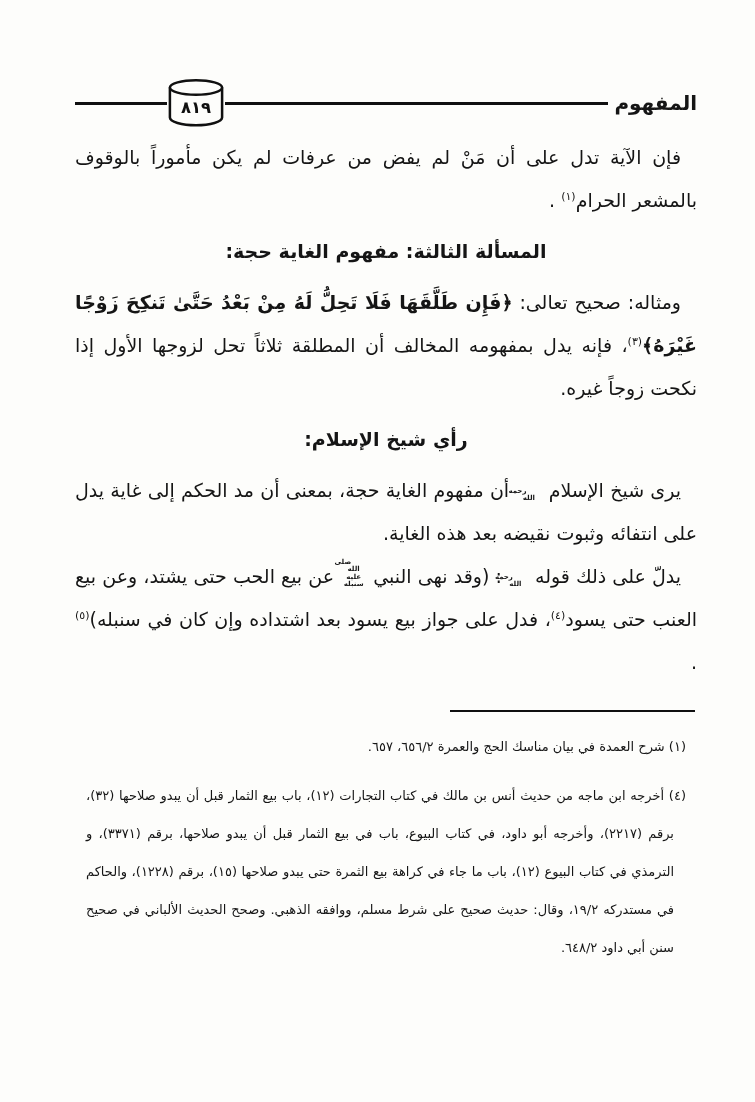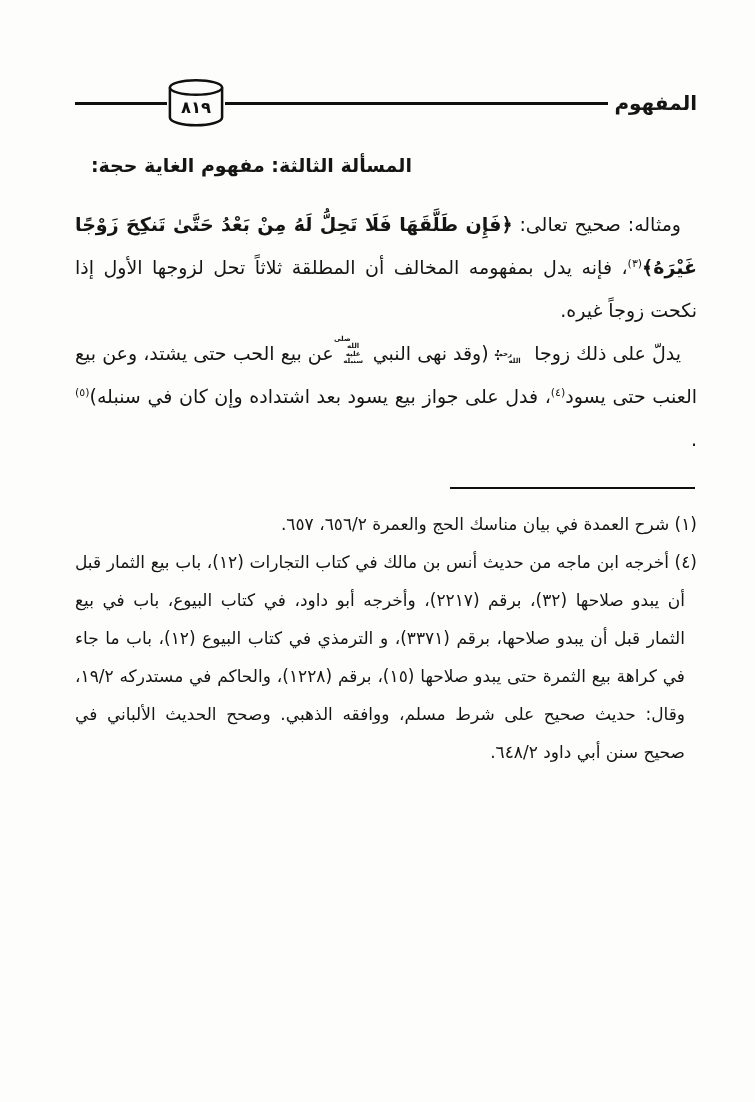--- a/index.html
+++ b/index.html
@@ -20,32 +20,32 @@
   .hdr-title{font-weight:bold;font-size:20px;white-space:nowrap;padding-left:6px;text-align:center;}
   .hdr-line{height:3px;background:#101010;}
   .hdr-line.long{flex:1;}
   .hdr-line.short{width:92px;}
   .drum{flex:0 0 auto;display:block;}
   .drum text{font-family:"DejaVu Sans",sans-serif;font-weight:bold;}
   
   .body-text{margin-top:8px;}
   .body-p{margin:0;font-size:19px;line-height:43px;text-align:justify;}
   .body-p.indent{text-indent:16px;}
-  .heading{margin:16px;font-size:19px;line-height:43px;font-weight:bold;text-align:left;}
+  .heading{margin:8px;font-size:19px;line-height:43px;font-weight:bold;text-align:center;}
   .fnref{font-size:11px;line-height:0;vertical-align:super;letter-spacing:-0.5px;}
   .quran{font-weight:bold;}
   .honorific{
     display:inline-block;width:27px;font-size:7px;line-height:1.05;
     text-align:center;vertical-align:-3px;white-space:normal;font-weight:bold;
   }
   
   .fn-sep{width:245px;height:0;border-top:2px solid #101010;margin:26px 2px 16px 0;}
   .footnotes{margin:0;}
   .fn{
-    margin:0;font-size:17px;line-height:38px;text-align:justify;
+    margin:11px;font-size:13px;line-height:38px;text-align:justify;
     padding-right:12px;text-indent:-12px;
   }
 </style>
 </head>
 <body>
 
 <div class="page">
 
   <div class="hdr">
     <span class="hdr-title">المفهوم</span>
@@ -53,29 +53,32 @@
     <svg class="drum" width="58" height="50" viewBox="0 0 60 50" aria-hidden="true">
       <path d="M3 9 V40 A27 8 0 0 0 57 40 V9" fill="#fdfdfb" stroke="#101010" stroke-width="2.6"></path>
       <ellipse cx="30" cy="9" rx="27" ry="7.5" fill="#fdfdfb" stroke="#101010" stroke-width="2.6"></ellipse>
       <text x="30" y="35" text-anchor="middle" font-size="17" fill="#101010">٨١٩</text>
     </svg>
     <span class="hdr-line short"></span>
   </div>
 
   <div class="body-text">
 
+    <p class="body-p indent"><span>فإن الآية تدل على أن مَنْ لم يفض من عرفات لم يكن مأموراً بالوقوف بالمشعر الحرام</span><sup class="fnref">(١)</sup><span> .</span></p>
 
     <h2 class="heading">المسألة الثالثة: مفهوم الغاية حجة:</h2>
 
 
     <p class="body-p indent"><span>ومثاله: صحيح تعالى: </span><span class="quran">﴿فَإِن طَلَّقَهَا فَلَا تَحِلُّ لَهُ مِنْ بَعْدُ حَتَّىٰ تَنكِحَ زَوْجًا غَيْرَهُ﴾</span><sup class="fnref">(٣)</sup><span>، فإنه يدل بمفهومه المخالف أن المطلقة ثلاثاً تحل لزوجها الأول إذا نكحت زوجاً غيره.</span></p>
 
+    <h2 class="heading">رأي شيخ الإسلام:</h2>
 
+    <p class="body-p indent"><span>يرى شيخ الإسلام </span><span class="honorific">رحمه الله</span><span> أن مفهوم الغاية حجة، بمعنى أن مد الحكم إلى غاية يدل على انتفائه وثبوت نقيضه بعد هذه الغاية.</span></p>
 
-    <p class="body-p indent"><span>يدلّ على ذلك زوجا </span><span class="honorific">رحمه الله</span><span>: (وقد نهى النبي </span><span class="honorific">صلى الله عليه سنبله</span><span> عن بيع الحب حتى يشتد، وعن بيع العنب حتى يسود</span><sup class="fnref">(٤)</sup><span>، فدل على جواز بيع يسود بعد اشتداده وإن كان في سنبله)</span><sup class="fnref">(٥)</sup><span> .</span></p>
+    <p class="body-p indent"><span>يدلّ على ذلك قوله </span><span class="honorific">رحمه الله</span><span>: (وقد نهى النبي </span><span class="honorific">صلى الله عليه سنبله</span><span> عن بيع الحب حتى يشتد، وعن بيع العنب حتى يسود</span><sup class="fnref">(٤)</sup><span>، فدل على جواز بيع يسود بعد اشتداده وإن كان في سنبله)</span><sup class="fnref">(٥)</sup><span> .</span></p>
 
   </div>
 
   <div>
     <div class="fn-sep"></div>
     <div class="footnotes">
       <p class="fn">(١) شرح العمدة في بيان مناسك الحج والعمرة ٢‏/‏٦٥٦، ٦٥٧.</p>
       <p class="fn">(٤) أخرجه ابن ماجه من حديث أنس بن مالك في كتاب التجارات (١٢)، باب بيع الثمار قبل أن يبدو صلاحها (٣٢)، برقم (٢٢١٧)، وأخرجه أبو داود، في كتاب البيوع، باب في بيع الثمار قبل أن يبدو صلاحها، برقم (٣٣٧١)، و الترمذي في كتاب البيوع (١٢)، باب ما جاء في كراهة بيع الثمرة حتى يبدو صلاحها (١٥)، برقم (١٢٢٨)، والحاكم في مستدركه ٢‏/‏١٩، وقال: حديث صحيح على شرط مسلم، ووافقه الذهبي. وصحح الحديث الألباني في صحيح سنن أبي داود ٢‏/‏٦٤٨.</p>
 
     </div>

